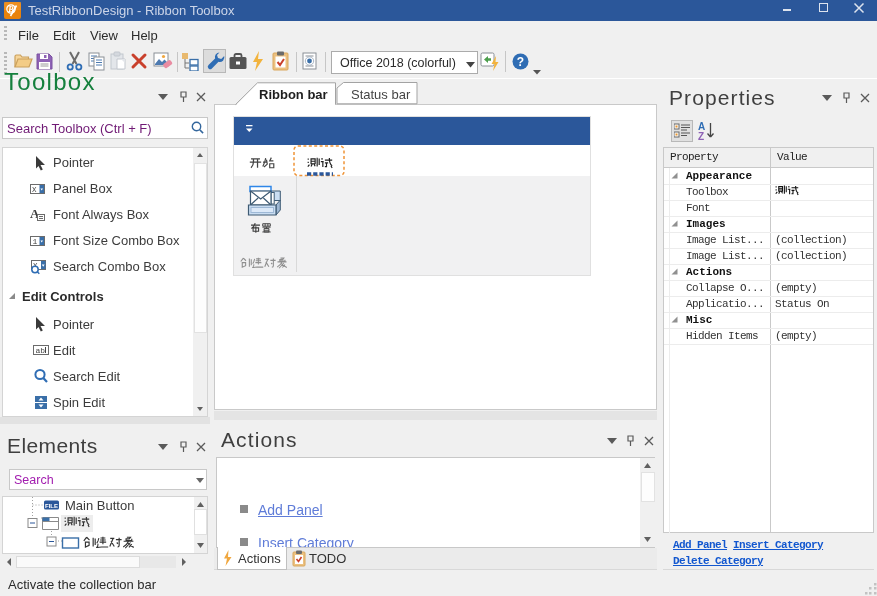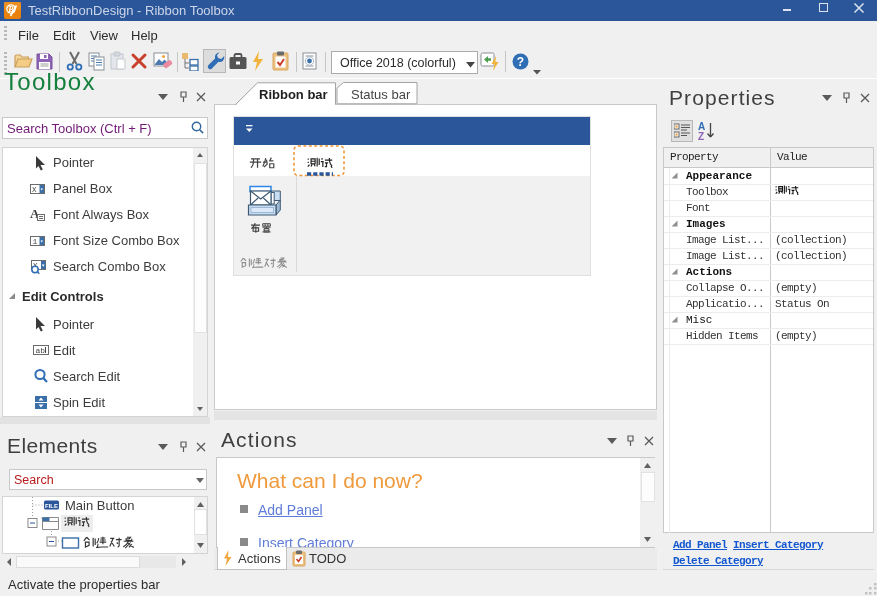--- a/index.html
+++ b/index.html
@@ -372,21 +372,21 @@
     <svg width="9" height="12">
       <path d="M2 1h5v5H2zM2 6h5M4.5 6v5" stroke="#5a5a5a" stroke-width="1.2" fill="none"></path>
     </svg>
   </div>
 <div class="abs" style="left:196px;top:442px">
     <svg width="10" height="10">
       <path d="M1 1l8 8M9 1l-8 8" stroke="#5a5a5a" stroke-width="1.3"></path>
     </svg>
   </div>
 <div class="abs" style="left:9px;top:469px;width:198px;height:21px;background:#fff;border:1px solid #c8c8c8"></div>
-<div class="abs" style="left:14px;top:473px;font-size:12.5px;color:#b91c1c">Search</div>
+<div class="abs" style="left:14px;top:473px;font-size:12.5px;color:#a21caf">Search</div>
 <div class="abs" style="left:196px;top:478px">
     <svg width="8" height="5">
       <path d="M0 0h8L4 5z" fill="#666"></path>
     </svg>
   </div>
 <div class="abs" style="left:2px;top:496px;width:206px;height:58px;background:#fff;border:1px solid #d4d4d4"></div>
 <div id="elemtree" style="font-size:13px;color:#3c3c3c">
 <svg class="abs" style="left:3px;top:497px" width="190" height="56">
 <g fill="none" stroke="#a0a0a0" stroke-dasharray="1 2">
 <path d="M29.5 0v26M29.5 8h12M48.5 28v16M38 21h4M52 44h8"></path>
@@ -532,21 +532,20 @@
       <svg width="9" height="12">
         <path d="M2 1h5v5H2zM2 6h5M4.5 6v5" stroke="#5a5a5a" stroke-width="1.2" fill="none"></path>
       </svg>
     </div>
 <div class="abs" style="left:644px;top:436px">
       <svg width="10" height="10">
         <path d="M1 1l8 8M9 1l-8 8" stroke="#5a5a5a" stroke-width="1.3"></path>
       </svg>
     </div>
 <div class="abs" style="left:216px;top:457px;width:439px;height:91px;background:#fff;border:1px solid #c8c8c8;overflow:hidden">
-  <div class="abs" style="left:20px;top:11px;font-size:21px;color:#ef9a3d">What can I do now?</div>
   <div class="abs" style="left:23px;top:47px;width:8px;height:8px;background:#8a8a8a"></div>
   <div class="abs" style="left:41px;top:44px;font-size:14px;color:#5f7cd8;text-decoration:underline">Add Panel</div>
   <div class="abs" style="left:23px;top:80px;width:8px;height:8px;background:#8a8a8a"></div>
   <div class="abs" style="left:41px;top:77px;font-size:14px;color:#5f7cd8;text-decoration:underline">Insert Category</div>
 </div>
 
 <div class="abs" style="left:640px;top:458px;width:15px;height:89px;background:#f0f0f0"></div>
 <div class="abs" style="left:640px;top:459px;width:15px;height:13px">
       <svg width="15" height="13">
         <path d="M4 9l3.5-5L11 9z" fill="#606060"></path>
@@ -636,21 +635,21 @@
         <path d="M6.5 .5v6h-6z" fill="#909090"></path>
       </svg>
 <div class="abs" style="left:686px;top:218px;font-weight:bold;color:#111;letter-spacing:0">Images</div>
 <svg class="abs" style="left:671px;top:268px" width="7" height="7">
         <path d="M6.5 .5v6h-6z" fill="#909090"></path>
       </svg>
 <div class="abs" style="left:686px;top:266px;font-weight:bold;color:#111;letter-spacing:0">Actions</div>
 <svg class="abs" style="left:671px;top:316px" width="7" height="7">
         <path d="M6.5 .5v6h-6z" fill="#909090"></path>
       </svg>
-<div class="abs" style="left:686px;top:314px;font-weight:normal;color:#111;letter-spacing:0">Misc</div>
+<div class="abs" style="left:686px;top:314px;font-weight:bold;color:#111;letter-spacing:0">Misc</div>
 
 <div class="abs" style="left:686px;top:186px">Toolbox</div>
 <div class="abs" style="left:775px;top:184px;color:#111"><svg class="cjk" width="12" height="12">
           <use href="#g-ce"></use>
         </svg><svg class="cjk" width="12" height="12">
           <use href="#g-shi4"></use>
         </svg></div>
 <div class="abs" style="left:686px;top:202px">Font</div>
 <div class="abs" style="left:686px;top:234px">Image List...</div>
 <div class="abs" style="left:775px;top:234px">(collection)</div>
@@ -662,21 +661,21 @@
 <div class="abs" style="left:775px;top:298px">Status On</div>
 <div class="abs" style="left:686px;top:330px">Hidden Items</div>
 <div class="abs" style="left:775px;top:330px">(empty)</div>
 </div>
 
 <div class="abs" style="left:663px;top:569px;width:211px;height:1px;background:#d8d8d8"></div>
 <div class="abs mono" style="left:673px;top:539px;font-size:11px;letter-spacing:-.6px;font-weight:bold;color:#1257cf"><span style="text-decoration:underline">Add Panel</span> <span style="text-decoration:underline">Insert Category</span></div>
 <div class="abs mono" style="left:673px;top:555px;font-size:11px;letter-spacing:-.6px;font-weight:bold;color:#1257cf"><span style="text-decoration:underline">Delete Category</span></div>
 </div>
 
-<div class="abs" style="left:8px;top:577px;font-size:13px;color:#2b2b2b">Activate the properties bar</div>
+<div class="abs" style="left:8px;top:577px;font-size:13px;color:#2b2b2b">Activate the collection bar</div>
 <div class="abs" style="left:865px;top:583px">
     <svg width="14" height="14">
       <g fill="#c2c2c2">
         <rect x="9" y="9" width="2.5" height="2.5"></rect>
         <rect x="4" y="9" width="2.5" height="2.5"></rect>
         <rect x="0" y="9" width="2.5" height="2.5"></rect>
         <rect x="9" y="4" width="2.5" height="2.5"></rect>
         <rect x="4" y="4" width="2.5" height="2.5"></rect>
         <rect x="9" y="0" width="2.5" height="2.5"></rect>
       </g>

